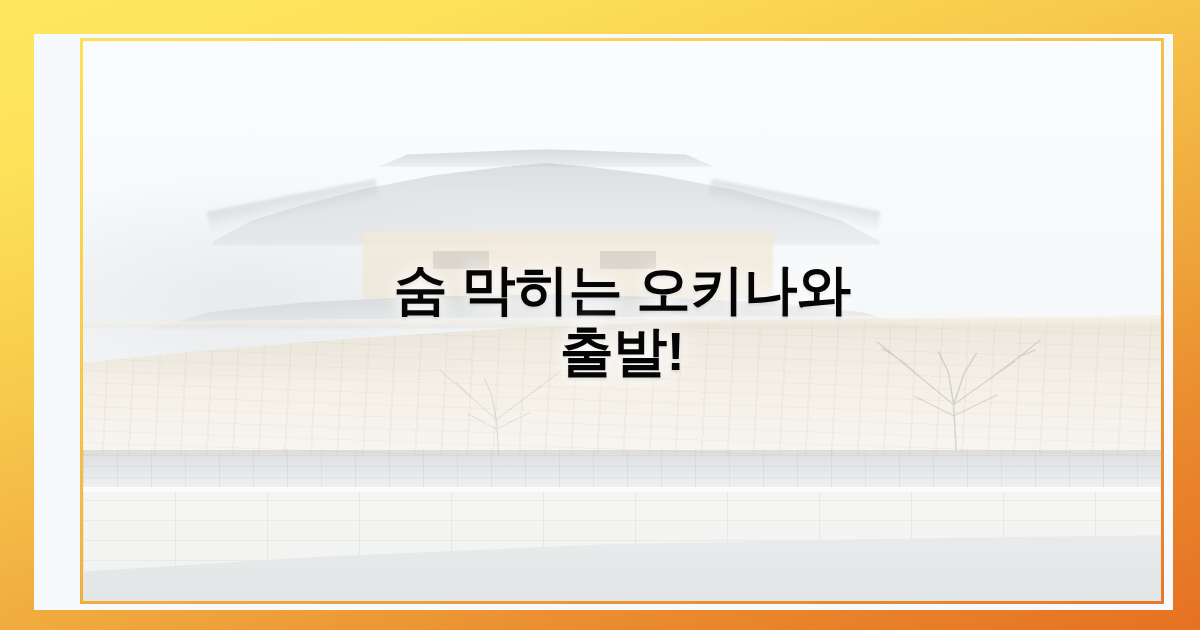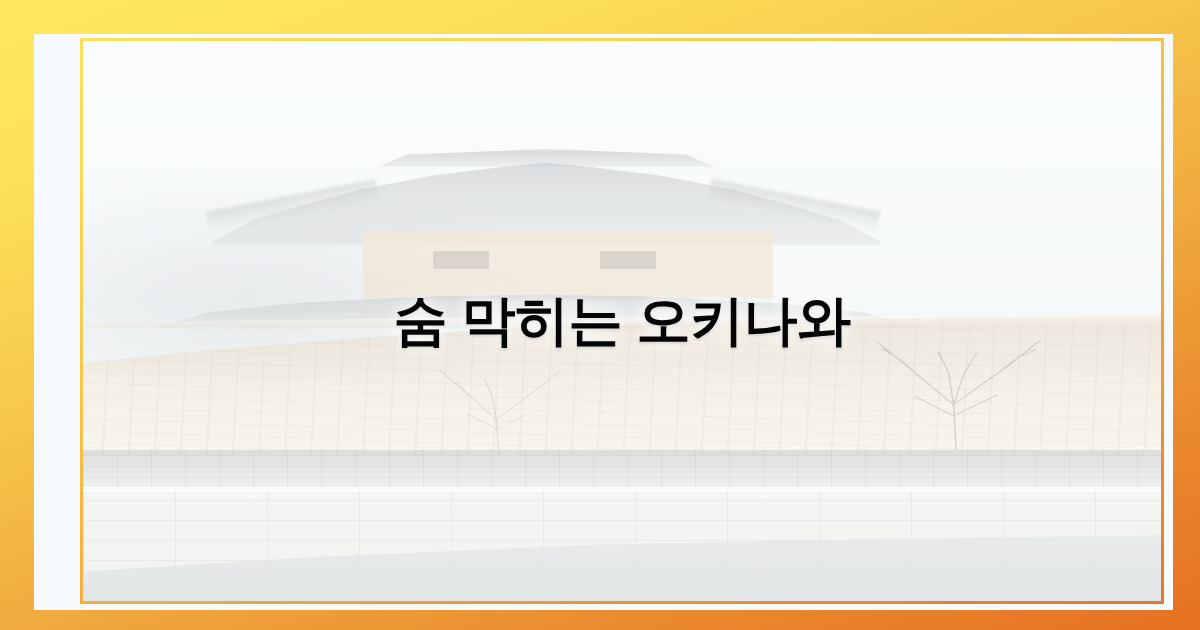--- a/index.html
+++ b/index.html
@@ -247,17 +247,18 @@
         <div class="brick-hl"></div>
 
         <div class="lower-wall"></div>
         <div class="ground"></div>
 
         <div class="whitewash"></div>
       </div>
 
       <div class="headline">
         <span class="line">숨 막히는 오키나와</span>
+        <span class="line">출발!</span>
       </div>
 
     </div>
   </div>
 </div>
 
 </body></html>

